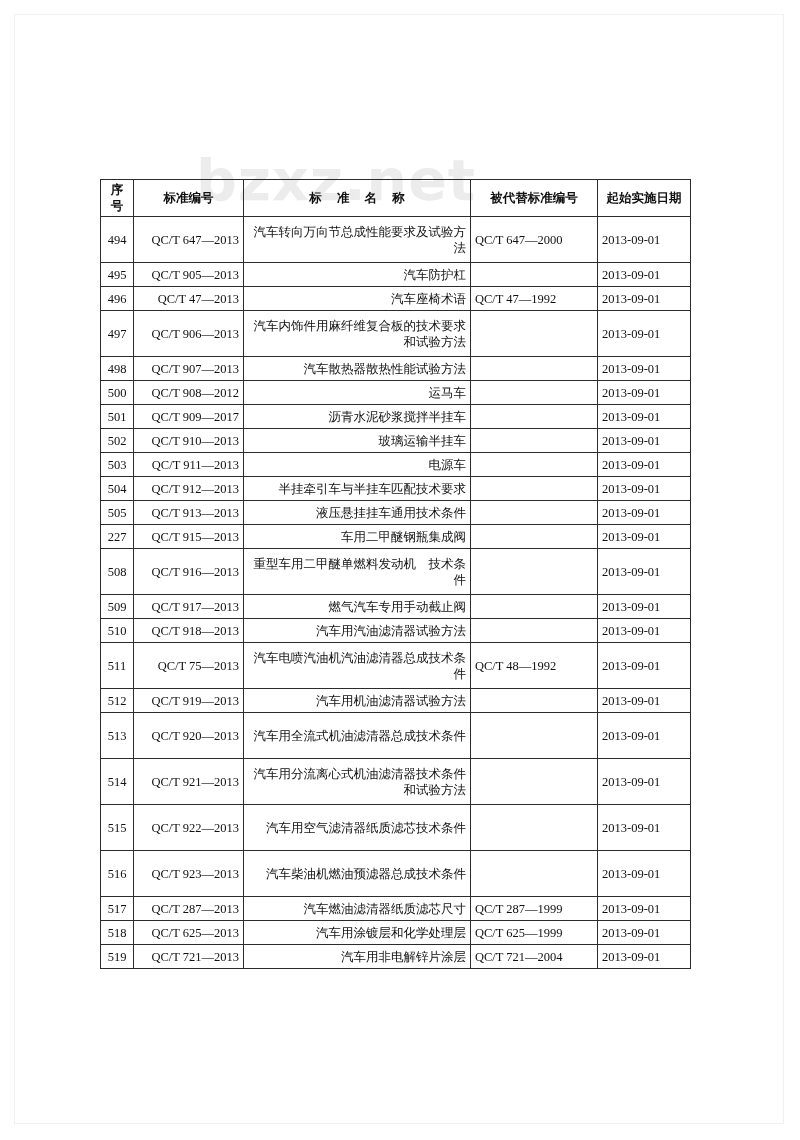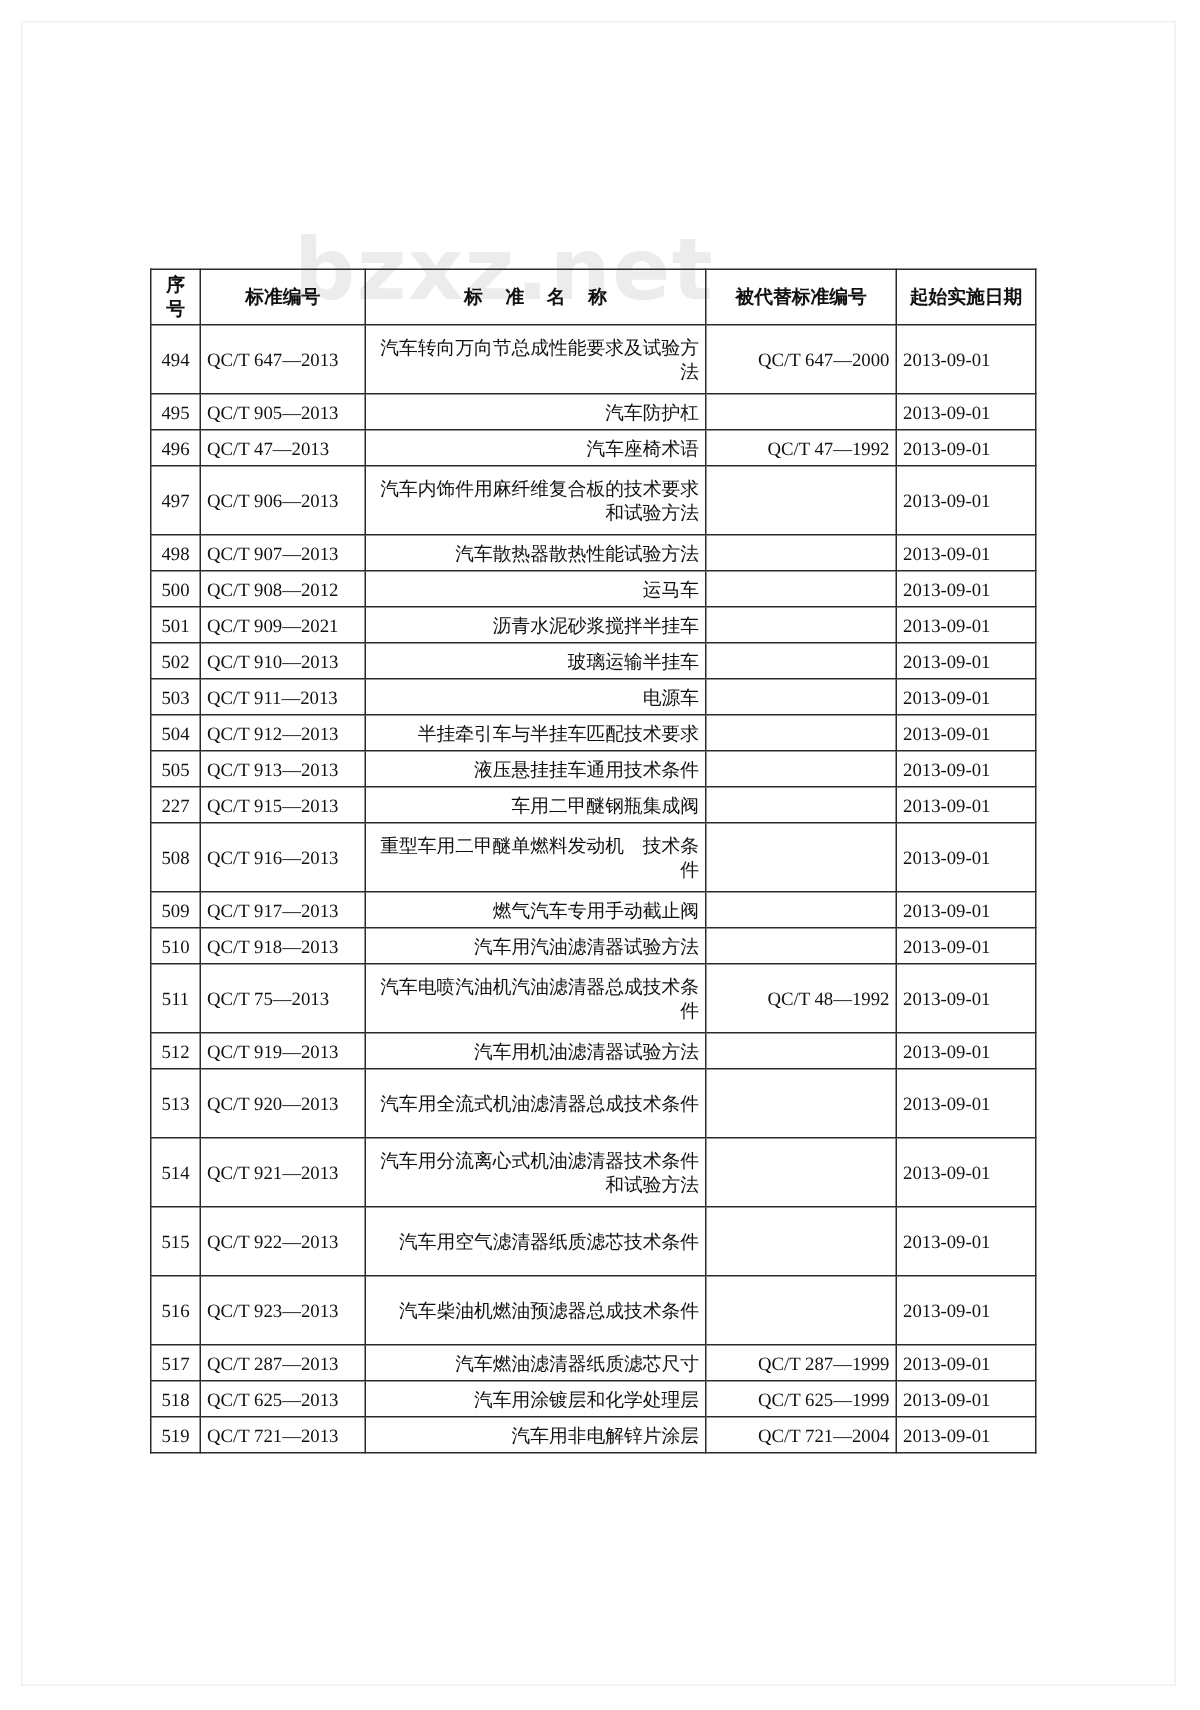--- a/index.html
+++ b/index.html
@@ -94,31 +94,31 @@
     padding: 2px 3px;
     font-size: 12.5px;
   }
   th.h-name { letter-spacing: 6px; text-indent: 6px; }
 
   td.col-no {
     text-align: center;
     font-size: 12.5px;
   }
   td.col-code {
-    text-align: left;
+    text-align: right;
     white-space: nowrap;
     font-size: 12.5px;
   }
   td.col-name {
     text-align: right;
     padding-left: 6px;
     font-size: 12.5px;
   }
   td.col-repl {
-    text-align: right;
+    text-align: left;
     white-space: nowrap;
     font-size: 12.5px;
   }
   td.col-date {
     text-align: left;
     white-space: nowrap;
     font-size: 12.5px;
   }
 
   tr.r1 td { height: 17px; }
@@ -189,21 +189,21 @@
           </tr>
           <tr class="r1">
             <td class="col-no">500</td>
             <td class="col-code">QC/T 908—2012</td>
             <td class="col-name">运马车</td>
             <td class="col-repl"></td>
             <td class="col-date">2013-09-01</td>
           </tr>
           <tr class="r1">
             <td class="col-no">501</td>
-            <td class="col-code">QC/T 909—2021</td>
+            <td class="col-code">QC/T 909—2017</td>
             <td class="col-name">沥青水泥砂浆搅拌半挂车</td>
             <td class="col-repl"></td>
             <td class="col-date">2013-09-01</td>
           </tr>
           <tr class="r1">
             <td class="col-no">502</td>
             <td class="col-code">QC/T 910—2013</td>
             <td class="col-name">玻璃运输半挂车</td>
             <td class="col-repl"></td>
             <td class="col-date">2013-09-01</td>

